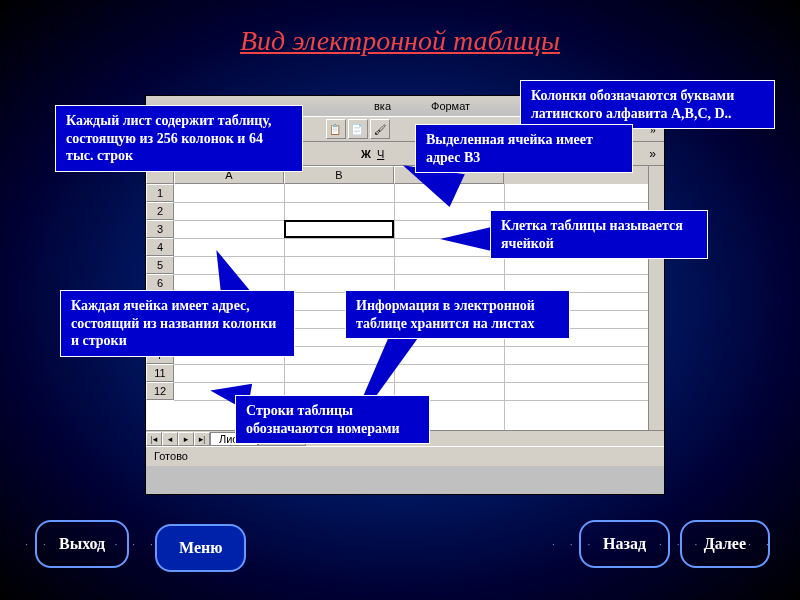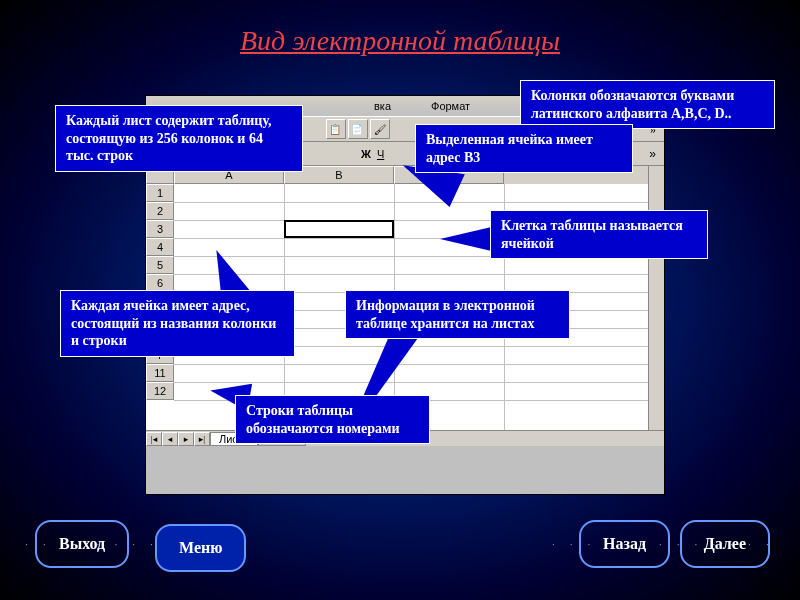--- a/index.html
+++ b/index.html
@@ -151,20 +151,21 @@
     <div class="vscroll"></div>
     <div class="hscroll">
       <div class="sbtn">|◂</div>
       <div class="sbtn">◂</div>
       <div class="sbtn">▸</div>
       <div class="sbtn">▸|</div>
       <div class="sheet-tab">Лист1</div>
       <div class="sheet-tab inactive">Лист2</div>
     </div>
   </div>
+  <div class="statusbar">Готово</div>
 </div>
 
 <div class="callout" style="left:55px; top:105px; width:248px;">Каждый лист содержит таблицу, состоящую из 256 колонок и 64 тыс. строк</div>
 
 <div class="callout" style="left:520px; top:80px; width:255px;">Колонки обозначаются буквами латинского алфавита A,B,C, D..</div>
 
 <div class="callout" style="left:415px; top:124px; width:218px;">Выделенная ячейка имеет адрес B3</div>
 <div class="tail" style="left:400px; top:160px; border-top:18px solid transparent; border-bottom:18px solid transparent; border-right:60px solid #0000cc; transform:rotate(25deg);"></div>
 
 <div class="callout" style="left:490px; top:210px; width:218px;">Клетка таблицы называется ячейкой</div>

